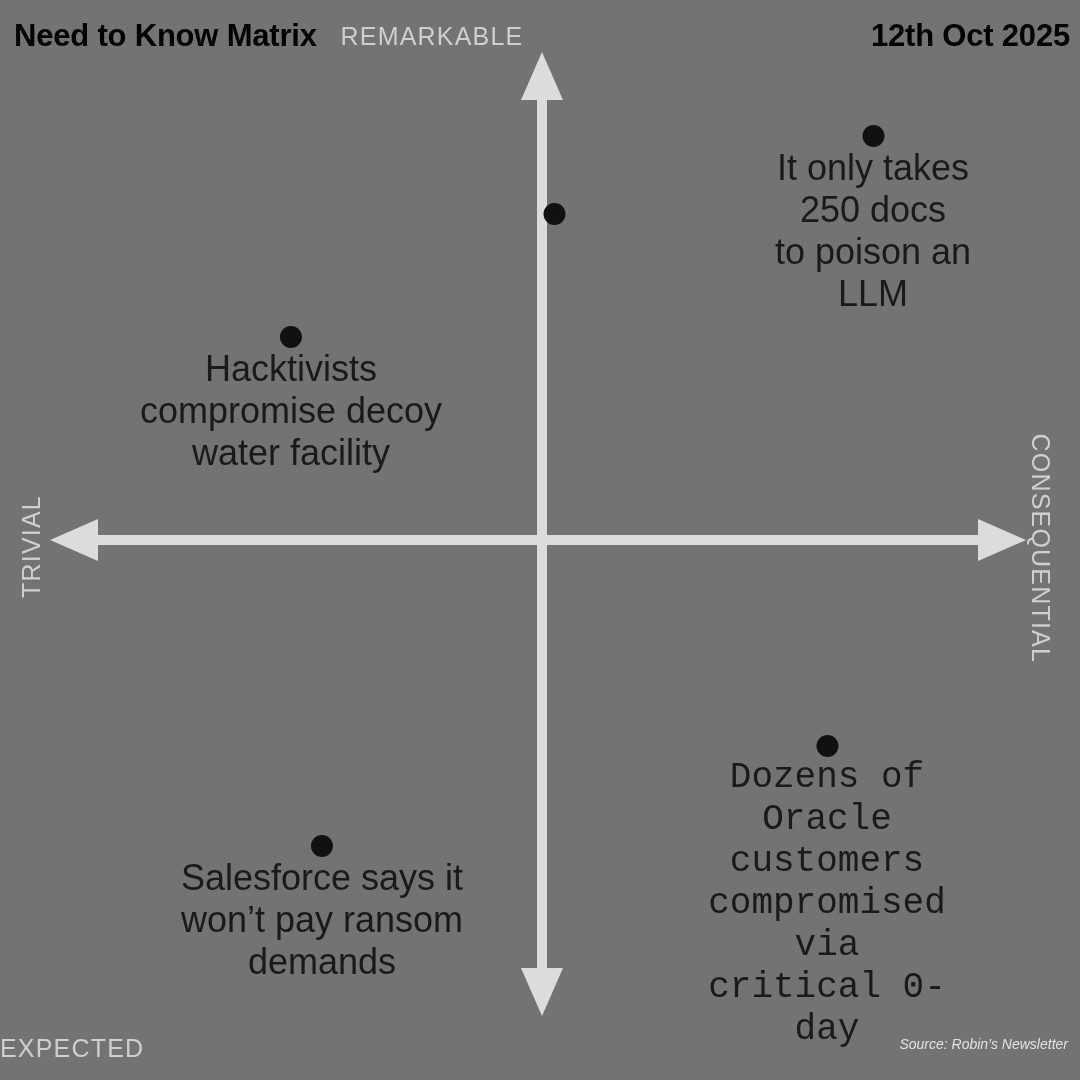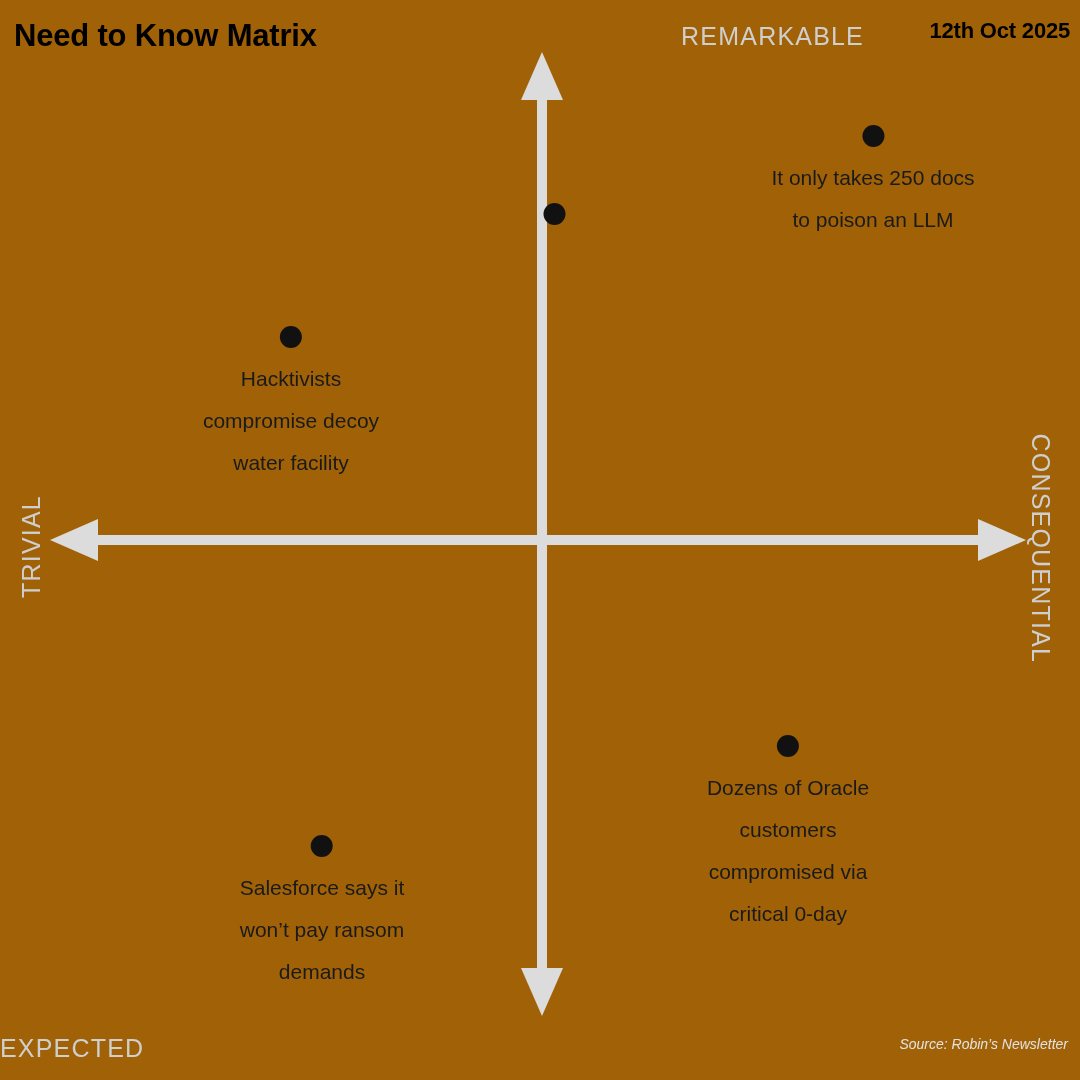--- a/index.html
+++ b/index.html
@@ -8,40 +8,40 @@
     background: #ffffff;
   }
   body {
     font-family: "Liberation Sans", sans-serif;
     -webkit-font-smoothing: antialiased;
   }
   #canvas {
     position: relative;
     width: 1080px;
     height: 1080px;
-    background: #a16207;
+    background: #737373;
     overflow: hidden;
   }
 
   
   .hdr-title {
     position: absolute;
     left: 14px;
     top: 18px;
     font-size: 31px;
     font-weight: bold;
     color: #000000;
     letter-spacing: -0.2px;
     white-space: nowrap;
   }
   .hdr-date {
     position: absolute;
     right: 10px;
     top: 18px;
-    font-size: 22px;
+    font-size: 31px;
     font-weight: bold;
     color: #000000;
     letter-spacing: -0.2px;
     white-space: nowrap;
     text-align: center;
   }
 
   
   .axis-line-v {
     position: absolute;
@@ -98,21 +98,21 @@
     position: absolute;
     color: #cfcfcf;
     font-size: 25px;
     letter-spacing: 1.2px;
     white-space: nowrap;
   }
   .axis-label-top {
     left: 0;
     top: 22px;
     width: 864px;
-    text-align: right;
+    text-align: center;
   }
   .axis-label-bottom {
     left: 0;
     top: 1034px;
     width: 880px;
     text-align: left;
   }
   .axis-label-left {
     left: -79px;
     top: 532px;
@@ -137,22 +137,21 @@
     text-align: center;
   }
   .item-dot {
     width: 22px;
     height: 22px;
     border-radius: 50%;
     background: #111111;
     margin: 0 auto;
   }
   .item-label {
-    margin-top: 10px;
-    font-size: 21px;
+    font-size: 36px;
     line-height: 42px;
     color: #1a1a1a;
     white-space: pre-line;
   }
 
   
   .source {
     position: absolute;
     right: 12px;
     top: 1036px;
@@ -192,21 +191,21 @@
     <div class="item-dot" style="margin-left:-5px;"></div>
   </div>
 
   <div class="item" style="left:291px; top:326px;">
     <div class="item-dot"></div>
     <div class="item-label">Hacktivists
 compromise decoy
 water facility</div>
   </div>
 
-  <div class="item" style="left:788px; top:735px;">
+  <div class="item" style="left:827px; top:735px;font-family:Liberation Mono, monospace;">
     <div class="item-dot"></div>
     <div class="item-label">Dozens of Oracle
 customers
 compromised via
 critical 0-day</div>
   </div>
 
   <div class="item" style="left:322px; top:835px;">
     <div class="item-dot"></div>
     <div class="item-label">Salesforce says it

